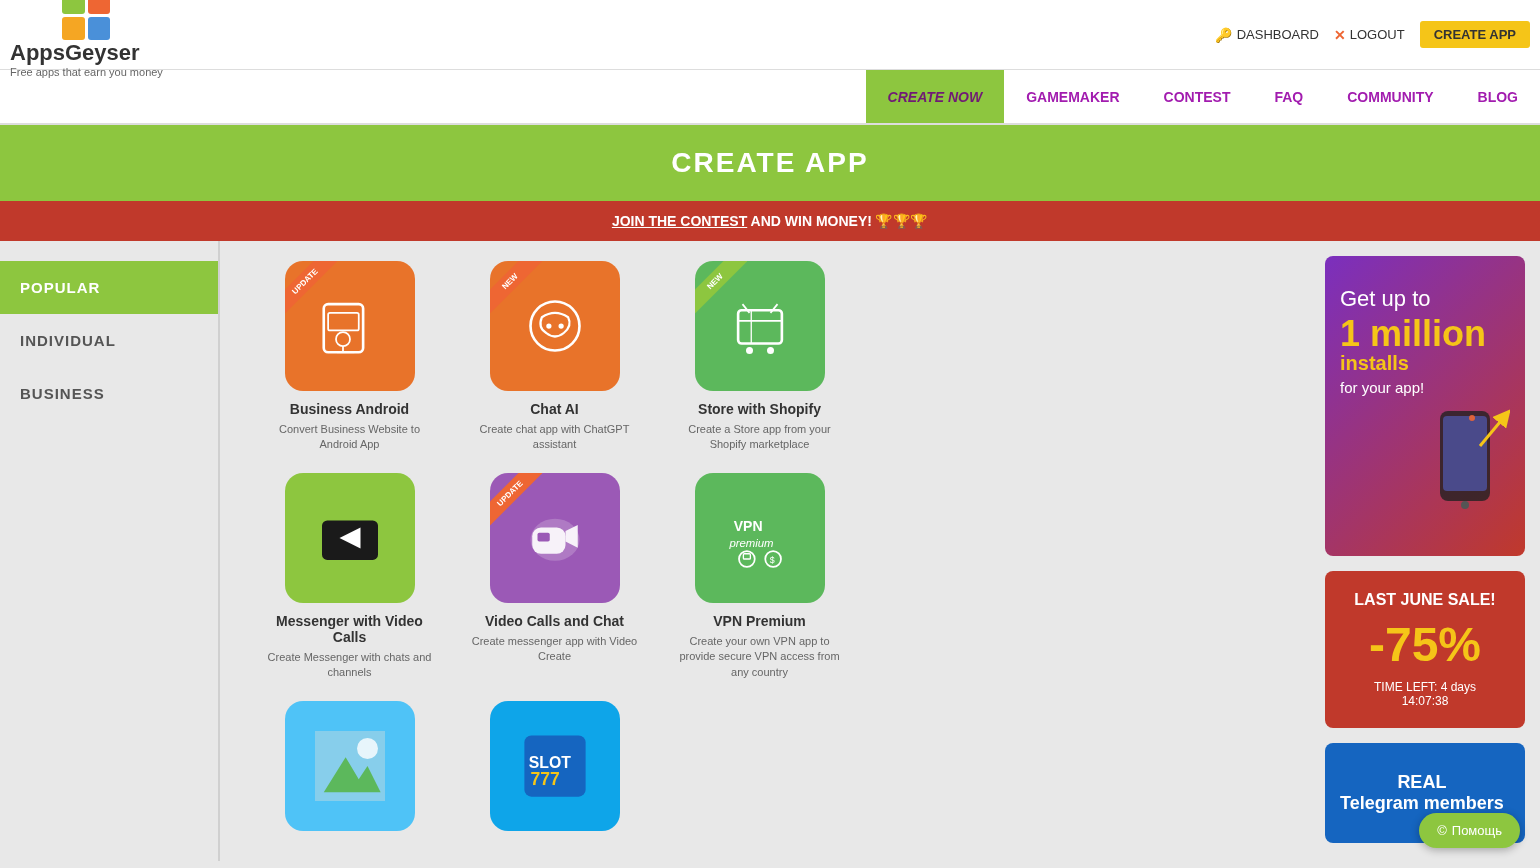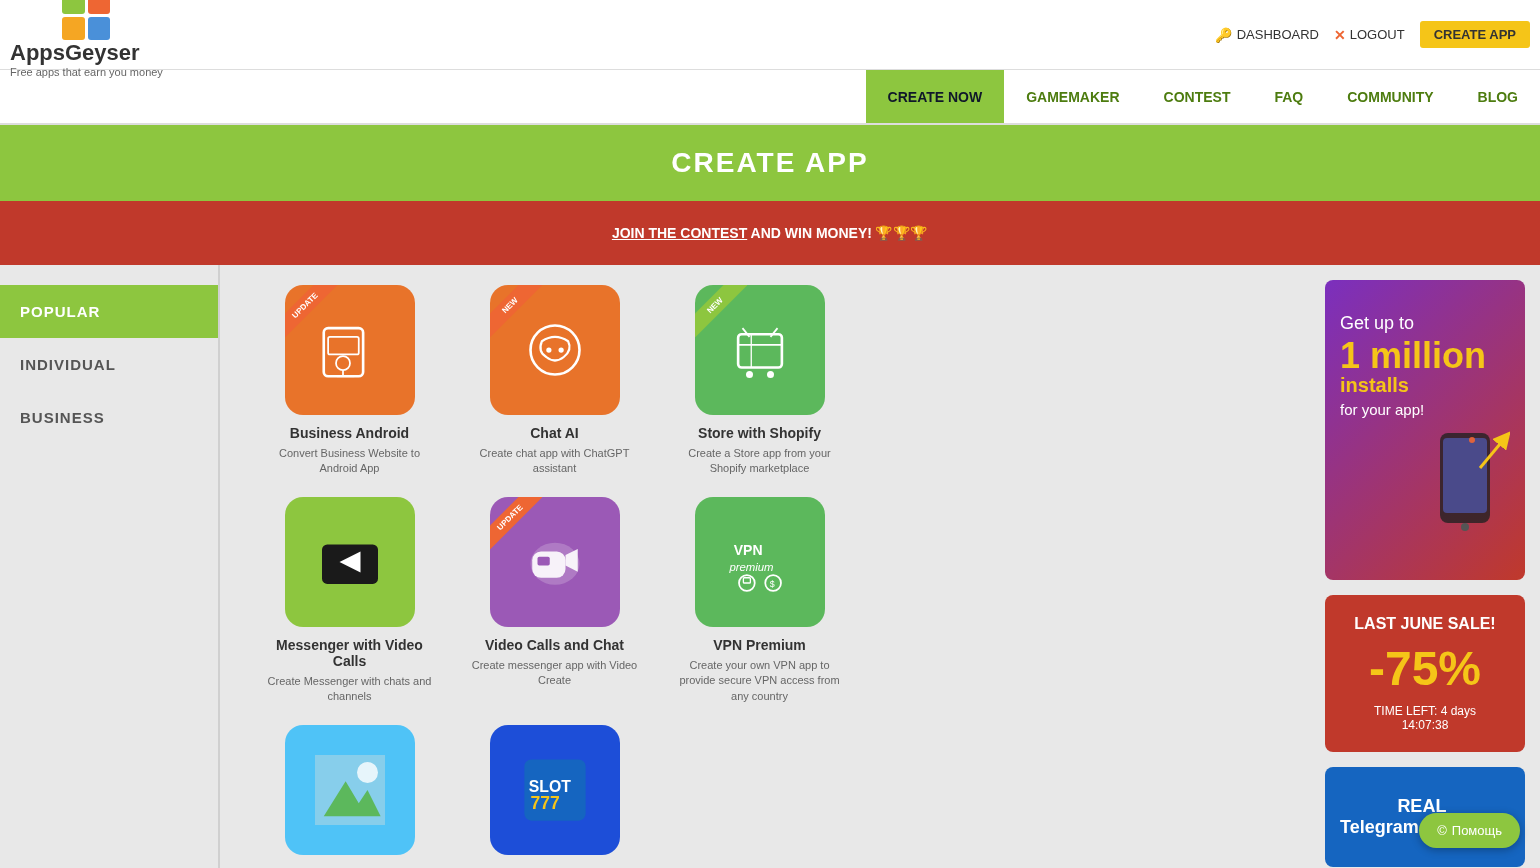--- a/index.html
+++ b/index.html
@@ -76,47 +76,48 @@
       justify-content: flex-end;
       height: 55px;
       border-bottom: 2px solid #ddd;
     }
     .nav-item {
       display: flex;
       align-items: center;
       padding: 0 22px;
       font-size: 14px;
       font-weight: bold;
-      color: #4d7c0f;
+      color: #a21caf;
       cursor: pointer;
       text-transform: uppercase;
       border: none;
       background: none;
     }
     .nav-item.active {
       background: #8dc63f;
-      color: #0f172a;
+      color: #701a75;
+      font-style: italic;
     }
 
     
     .page-header {
       background: #8dc63f;
       text-align: center;
       padding: 22px 0;
       color: #fff;
       font-size: 28px;
       font-weight: bold;
       letter-spacing: 2px;
     }
 
     
     .contest-bar {
       background: #c0392b;
       text-align: center;
-      padding: 24px;
+      padding: 12px;
       color: #fff;
       font-size: 14px;
       font-weight: bold;
     }
     .contest-bar a {
       color: #fff;
       text-decoration: underline;
       cursor: pointer;
     }
 
@@ -233,21 +234,21 @@
       padding: 20px 15px;
       color: #fff;
       min-height: 300px;
       display: flex;
       flex-direction: column;
       justify-content: center;
       align-items: flex-start;
       position: relative;
       overflow: hidden;
     }
-    .ad-installs-text1 { font-size: 18px; font-weight: normal; margin-bottom: 4px; }
+    .ad-installs-text1 { font-size: 22px; font-weight: normal; margin-bottom: 4px; }
     .ad-installs-text2 { font-size: 36px; font-weight: bold; color: #f5c518; line-height: 1; }
     .ad-installs-text3 { font-size: 20px; font-weight: bold; color: #f5c518; }
     .ad-installs-text4 { font-size: 15px; color: #fff; margin-top: 4px; }
     .ad-phone-area {
       width: 100%;
       display: flex;
       justify-content: flex-end;
       margin-top: 10px;
     }
 
@@ -497,21 +498,21 @@
               <rect x="0" y="0" width="80" height="80" fill="#87ceeb"></rect>
               <polygon points="10,70 35,30 50,55 60,40 75,70" fill="#5cb85c"></polygon>
               <circle cx="60" cy="20" r="12" fill="white" opacity="0.8"></circle>
             </svg>
           </div>
         </div>
       </div>
 
       <div class="app-card">
         <div class="app-icon-wrapper">
-          <div class="app-icon icon-blue-dark" style="background:#1d4ed8;">
+          <div class="app-icon icon-blue-dark" style="background:#0ea5e9;">
             <svg class="app-svg" viewBox="0 0 80 80" xmlns="http://www.w3.org/2000/svg">
               <rect x="5" y="5" width="70" height="70" rx="8" fill="#1565c0"></rect>
               <text x="10" y="42" font-size="18" fill="white" font-weight="bold">SLOT</text>
               <text x="12" y="62" font-size="20" fill="#f5c518" font-weight="bold">777</text>
             </svg>
           </div>
         </div>
       </div>
 
     </div>

